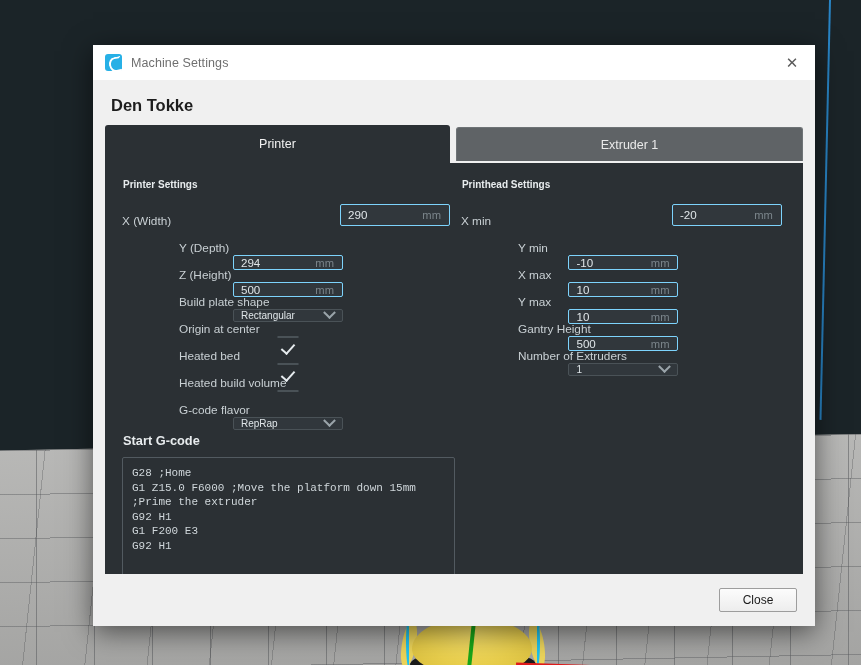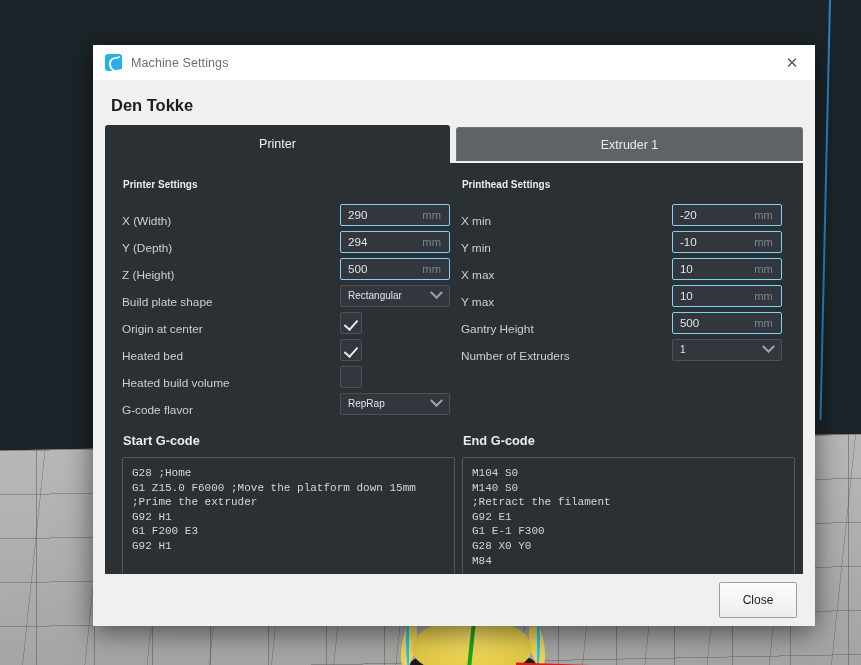--- a/index.html
+++ b/index.html
@@ -153,21 +153,21 @@
   .col { width: 340px; }
   .col.right { padding-left: 7px; }
   .section-title {
     font-size: 10px; font-weight: bold; color: #e8ecee;
     margin: 2px 0 11px 1px;
   }
   .row {
     display: flex; align-items: center;
     height: 27px; margin-bottom: 0;
   }
-  .row + .row { margin-top: 0; }
+  .row + .row { margin-top: 0; flex-direction: column; }
   .row-label {
     font-size: 11.8px; color: #c9d0d4; flex: 0 0 auto;
   }
   .col .row-label { width: 218px; margin-top: 13px; }
   .col.right .row-label { width: 211px; }
 
   .field {
     position: relative;
     width: 110px; height: 22px;
     background: #31373c;
@@ -227,21 +227,21 @@
     cursor: text;
   }
 
   
   #footer {
     flex: 0 0 auto; height: 52px;
     display: flex; align-items: center; justify-content: flex-end;
     padding-right: 18px; background: #f0f0f0;
   }
   #close-button {
-    min-width: 78px; height: 36px;
+    min-width: 78px; height: 24px;
     background: linear-gradient(#fcfcfc, #ededed);
     border: 1px solid #9d9d9d; border-radius: 2px;
     font-size: 12px; color: #1b1b1b;
     display: flex; align-items: center; justify-content: center;
     cursor: pointer;
   }
 </style>
 </head>
 <body>
 
@@ -402,29 +402,19 @@
     <div id="gcode-wrap">
       <div class="gcol">
         <div class="gcode-title">Start G-code</div>
         <div class="gcode-box">G28 ;Home
 G1 Z15.0 F6000 ;Move the platform down 15mm
 ;Prime the extruder
 G92 H1
 G1 F200 E3
 G92 H1</div>
       </div>
-      <div class="gcol right">
-        <div class="gcode-title">End G-code</div>
-        <div class="gcode-box">M104 S0
-M140 S0
-;Retract the filament
-G92 E1
-G1 E-1 F300
-G28 X0 Y0
-M84</div>
-      </div>
     </div>
   </div>
 
   <div id="footer">
     <div id="close-button">Close</div>
   </div>
 </div>
 
 </body></html>

